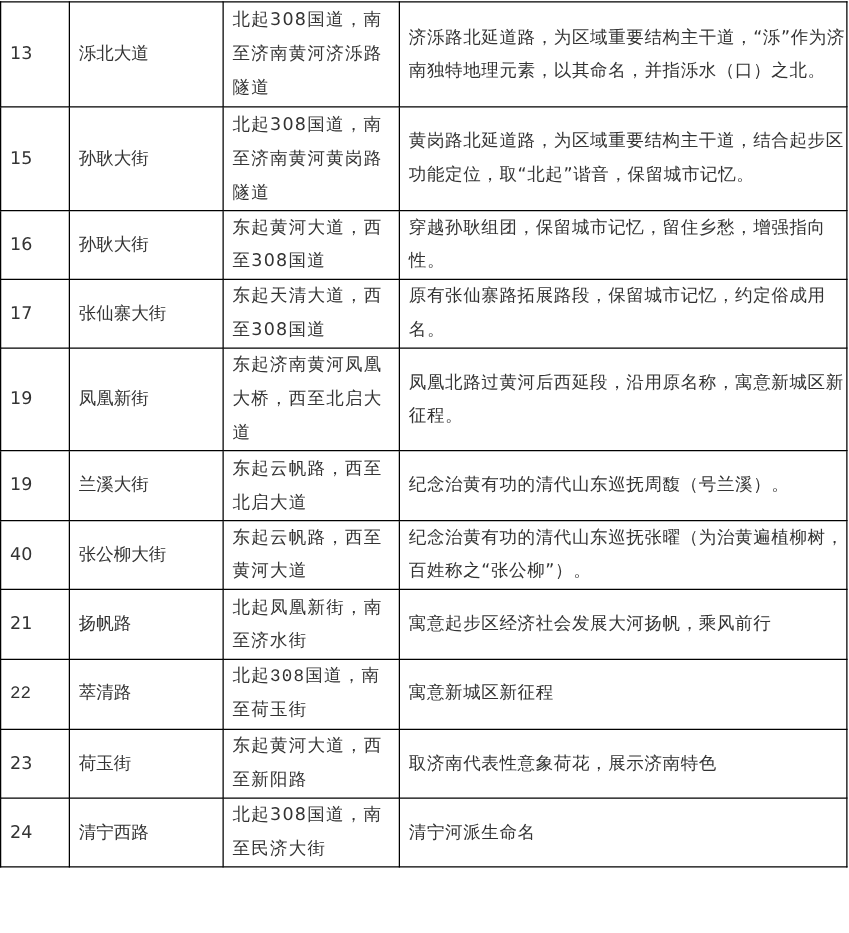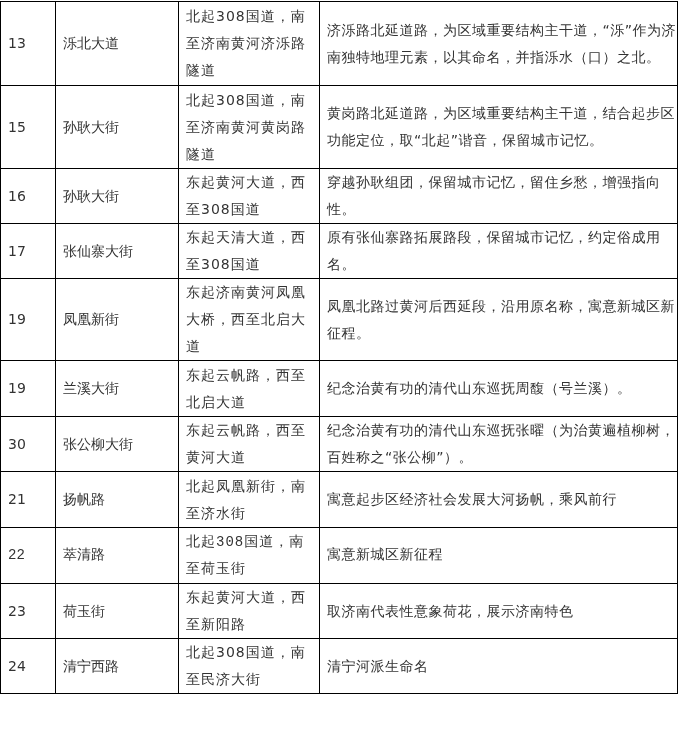--- a/index.html
+++ b/index.html
@@ -60,21 +60,21 @@
         <td class="col-range">东起济南黄河凤凰大桥，西至北启大道</td>
         <td class="col-meaning">凤凰北路过黄河后西延段，沿用原名称，寓意新城区新征程。</td>
       </tr>
       <tr style="height: 56px;">
         <td class="col-no">19</td>
         <td class="col-name">兰溪大街</td>
         <td class="col-range">东起云帆路，西至北启大道</td>
         <td class="col-meaning">纪念治黄有功的清代山东巡抚周馥（号兰溪）。</td>
       </tr>
       <tr style="height: 55px;">
-        <td class="col-no">30</td>
+        <td class="col-no">40</td>
         <td class="col-name">张公柳大街</td>
         <td class="col-range">东起云帆路，西至黄河大道</td>
         <td class="col-meaning">纪念治黄有功的清代山东巡抚张曜（为治黄遍植柳树，百姓称之“张公柳”）。</td>
       </tr>
       <tr style="height: 56px;">
         <td class="col-no">21</td>
         <td class="col-name">扬帆路</td>
         <td class="col-range">北起凤凰新街，南至济水街</td>
         <td class="col-meaning">寓意起步区经济社会发展大河扬帆，乘风前行</td>
       </tr>

